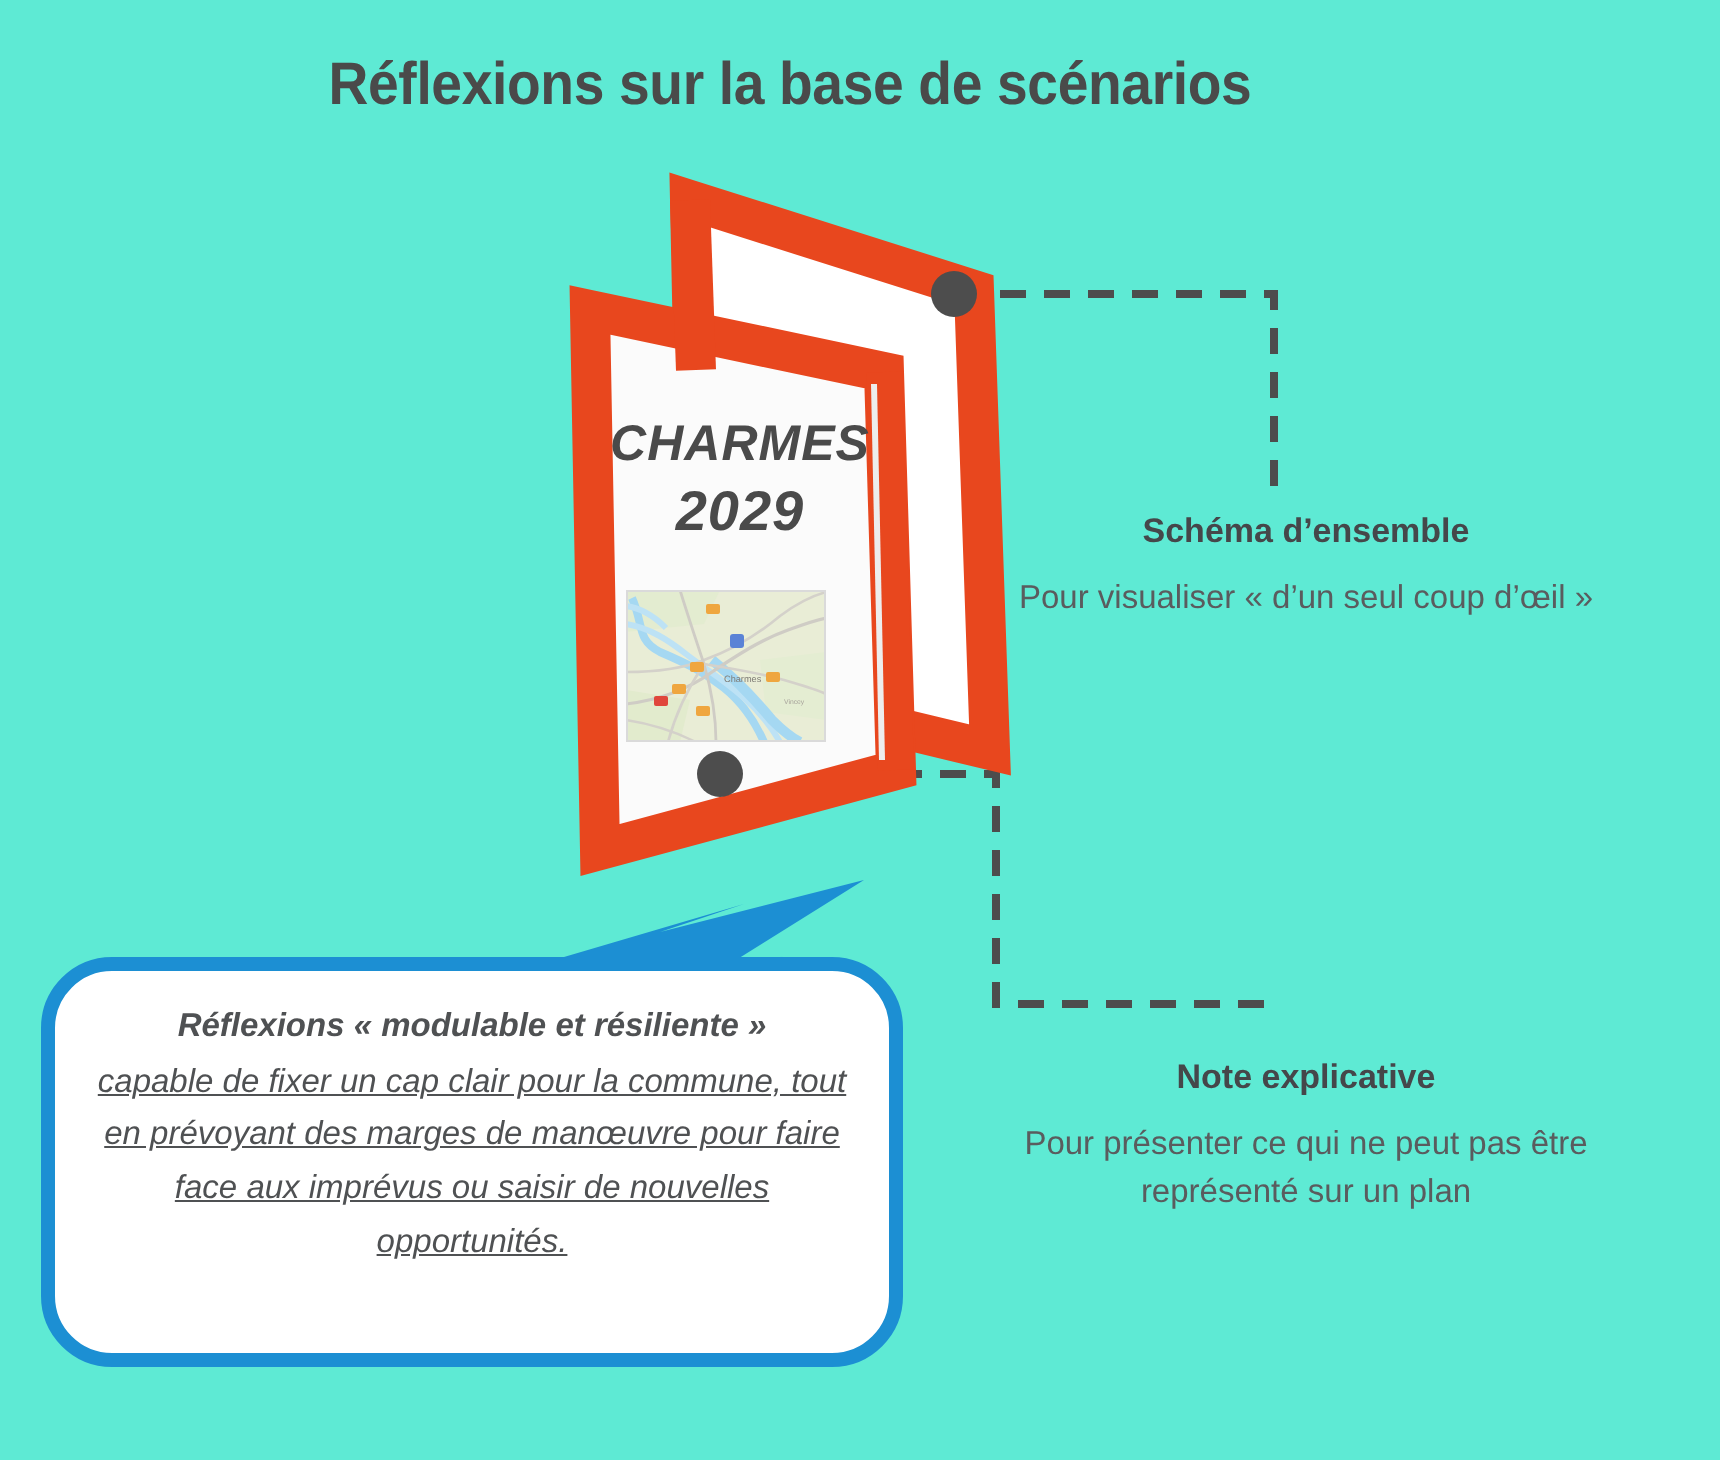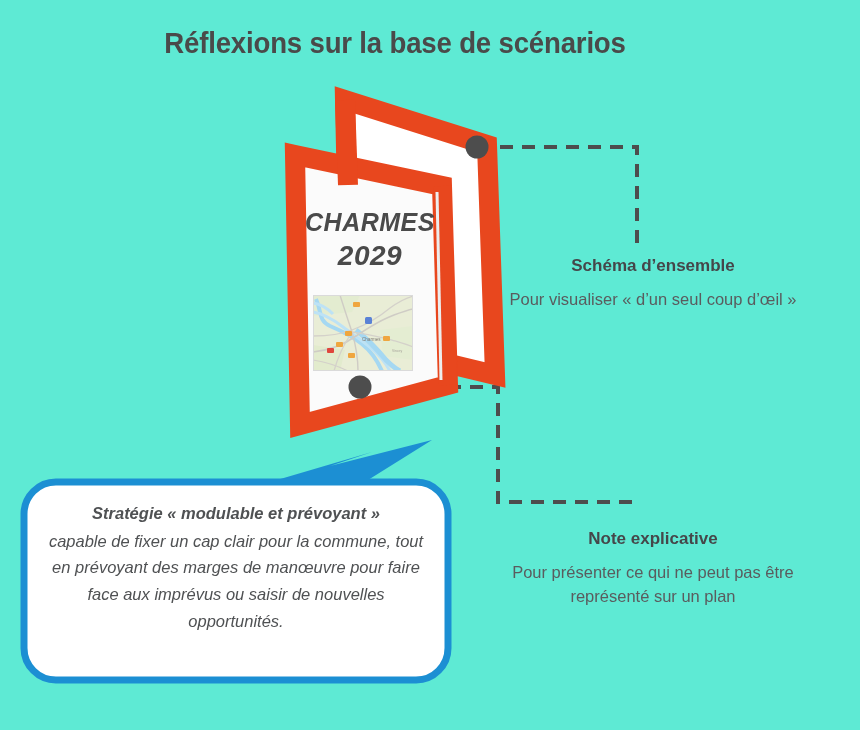--- a/index.html
+++ b/index.html
@@ -110,20 +110,21 @@
     line-height: 1.62;
   }
   #bubble-text .lead {
     font-weight: bold;
     display: block;
     margin-bottom: 1px;
     font-size: 16.5px;
   }
   #bubble-text .rest {
     display: block;
+    text-decoration: underline;
   }
 </style>
 </head>
 <body>
 
 <div id="stage">
 
   <div id="page-title">Réflexions sur la base de scénarios</div>
 
   <svg id="diagram" viewBox="0 0 860 730">
@@ -209,17 +210,17 @@
     <p class="callout-heading">Note explicative</p>
     <p class="callout-body">Pour présenter ce qui ne peut pas être représenté sur un plan</p>
   </div>
 
   <div id="callout-schema" class="callout">
     <p class="callout-heading">Schéma d’ensemble</p>
     <p class="callout-body">Pour visualiser « d’un seul coup d’œil »</p>
   </div>
 
   <div id="bubble-text">
-    <span class="lead">Stratégie « modulable et prévoyant »</span>
+    <span class="lead">Réflexions « modulable et résiliente »</span>
     <span class="rest">capable de fixer un cap clair pour la commune, tout en prévoyant des marges de manœuvre pour faire face aux imprévus ou saisir de nouvelles opportunités.</span>
   </div>
 
 </div>
 
 </body></html>

